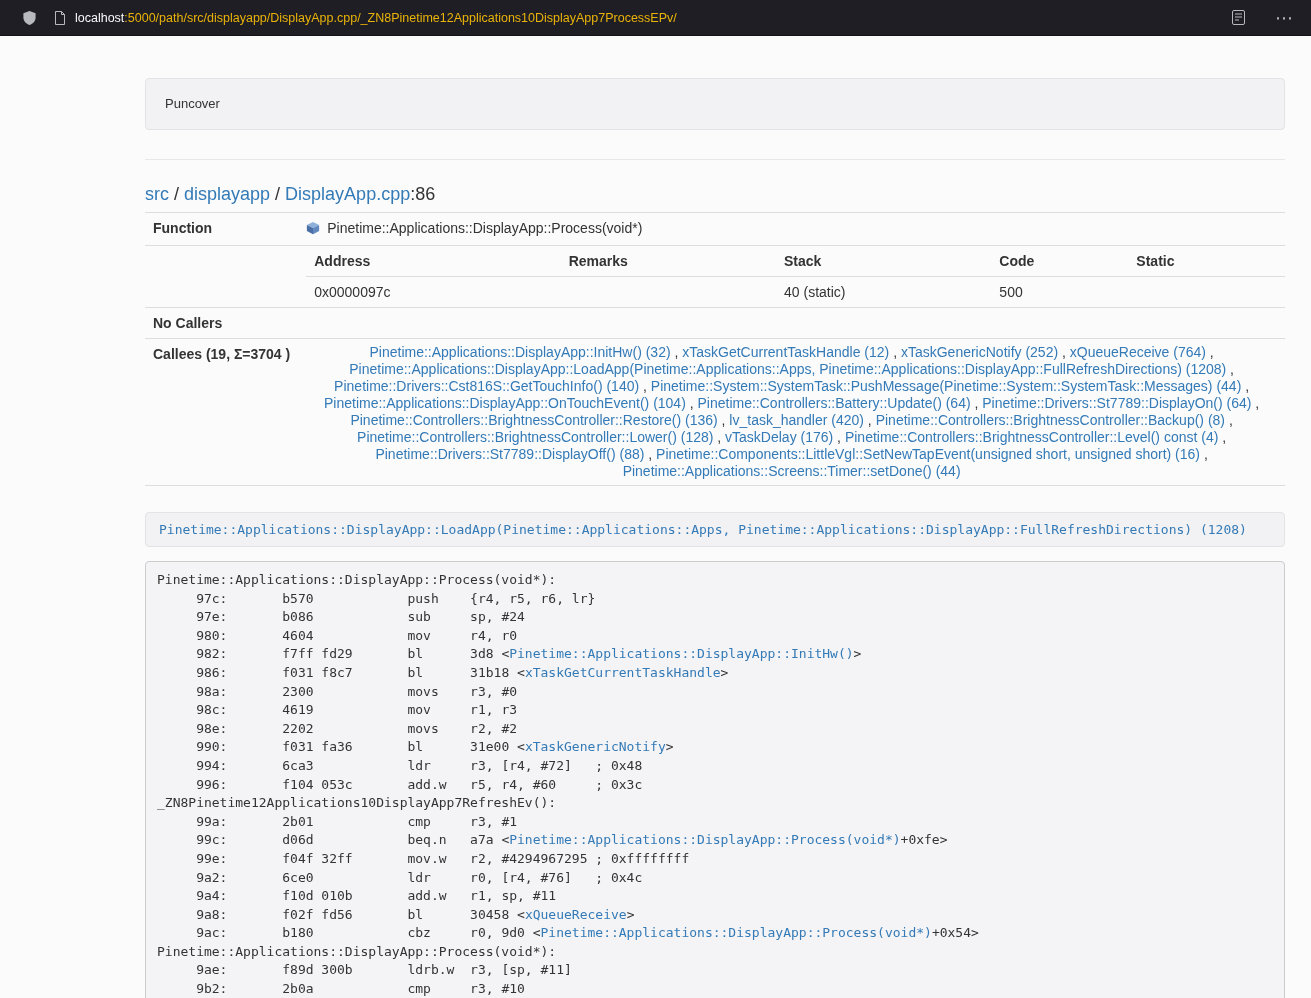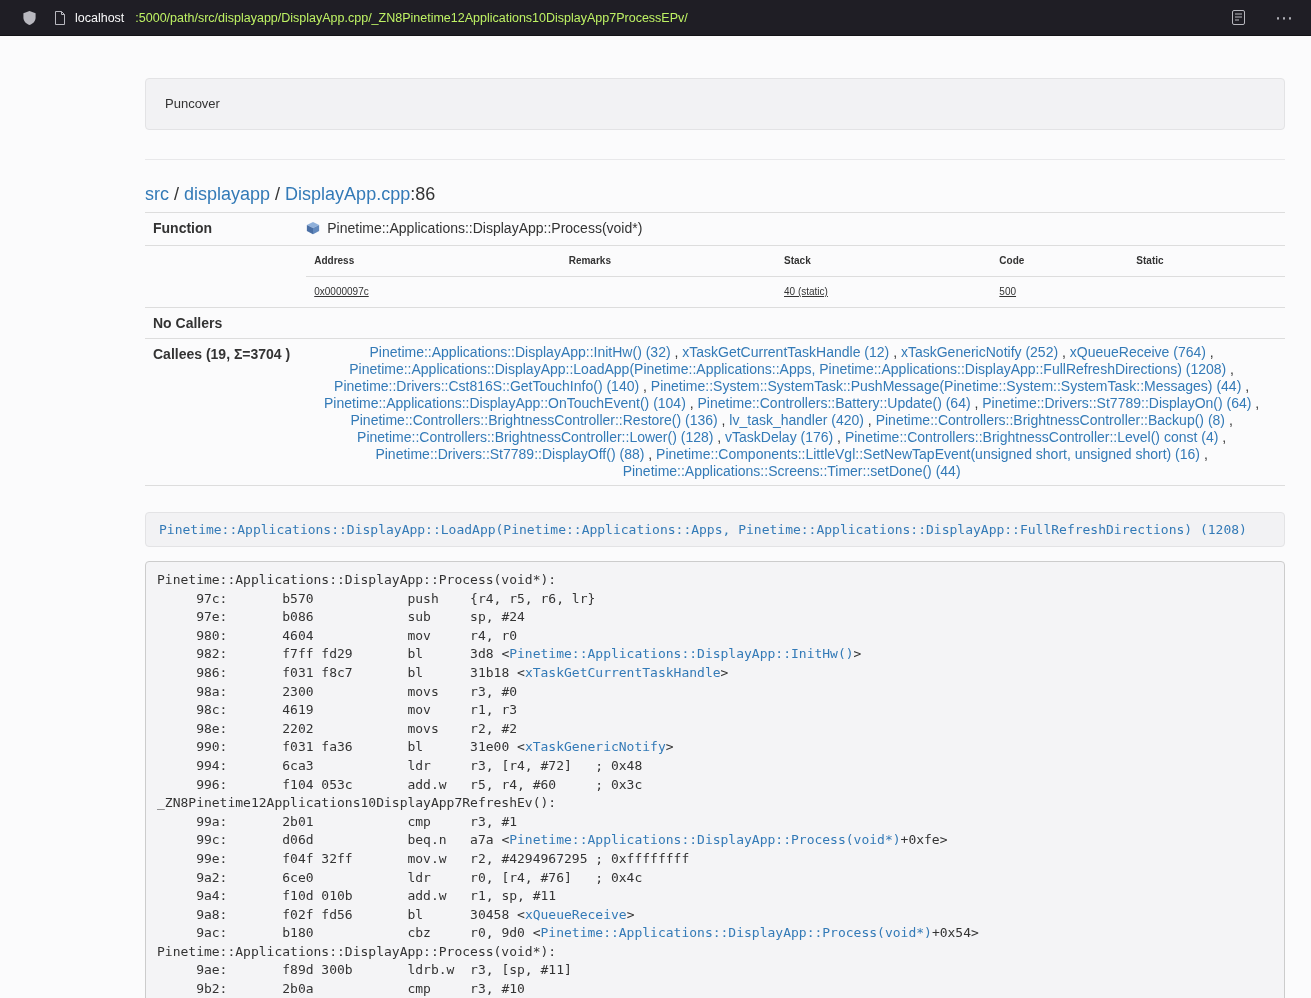--- a/index.html
+++ b/index.html
@@ -14,21 +14,21 @@
   
   .toolbar {
     height: 35px; background: #1f1e25; border-bottom: 1px solid #131317;
     display: flex; align-items: center; padding: 0 14px 0 22px;
   }
   .tb-icon { display: inline-flex; align-items: center; color: #b8b8bf; }
   .tb-shield { margin-right: 17px; }
   .tb-page { margin-right: 9px; }
   .url { font-size: 12.5px; white-space: nowrap; }
   .url-host { color: #f9f9fa; margin-top: 26px; }
-  .url-path { color: #bef264; padding-left: 11px; }
+  .url-path { color: #eab308; }
   .tb-spacer { flex: 1; }
   .tb-reader { margin-right: 26px; }
   .menu-glyph { font-size: 18px; line-height: 18px; color: #b8b8bf; padding: 0 4px; }
 
   
   .container { margin-left: 145px; width: 1140px; }
 
   .well { background: #f2f2f4; border: 1px solid #e3e3e5; border-radius: 4px; }
   .header-well { margin-top: 42px; padding: 14px 19px; font-size: 13px; line-height: 22px; color: #333; }
 
@@ -43,24 +43,24 @@
     border-top: 1px solid #ddd; padding: 5px 8px;
     text-align: left; vertical-align: top;
     font-size: 14px; line-height: 20px;
   }
   .label-cell { width: 134px; font-weight: bold; white-space: nowrap; }
   .info-table > tbody > tr > td.nested-cell { padding: 0 0 0 8px; }
 
   .inner-table { width: 100%; border-collapse: collapse; }
   .inner-table th, .inner-table td {
     padding: 5px 8px; text-align: left; vertical-align: top;
-    font-size: 10px; line-height: 20px;
+    font-size: 14px; line-height: 20px;
   }
   .inner-table thead th { font-weight: bold; }
-  .inner-table tbody td { border-top: 1px solid #ddd; text-decoration: underline; }
+  .inner-table tbody td { border-top: 1px solid #ddd; }
 
   .func-icon { display: inline-block; vertical-align: -2px; margin-right: 7px; }
 
   .callees { line-height: 17px; text-align: center; }
 
   .highlight-well {
     margin-top: 26px; padding: 9px 13px;
     font-family: "DejaVu Sans Mono", monospace; font-size: 13px; line-height: 15px;
     white-space: nowrap; overflow: hidden;
   }

